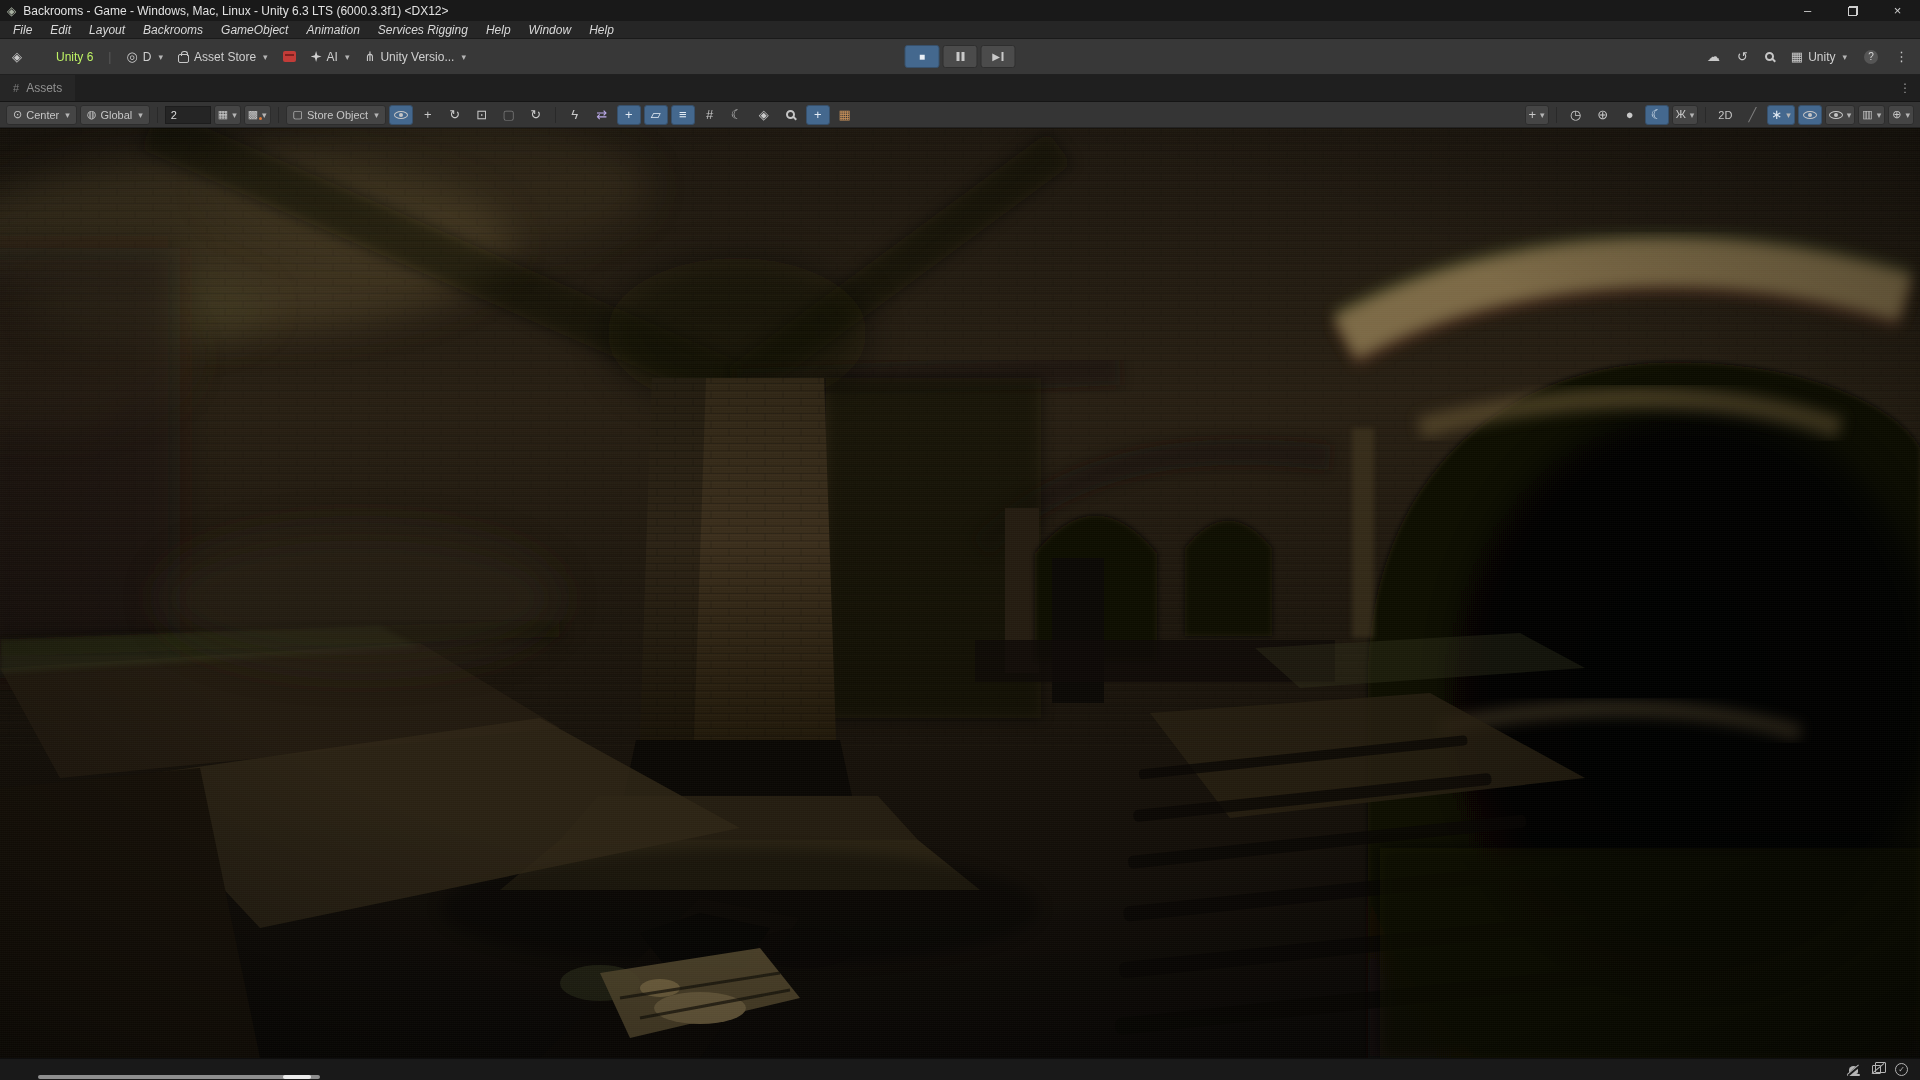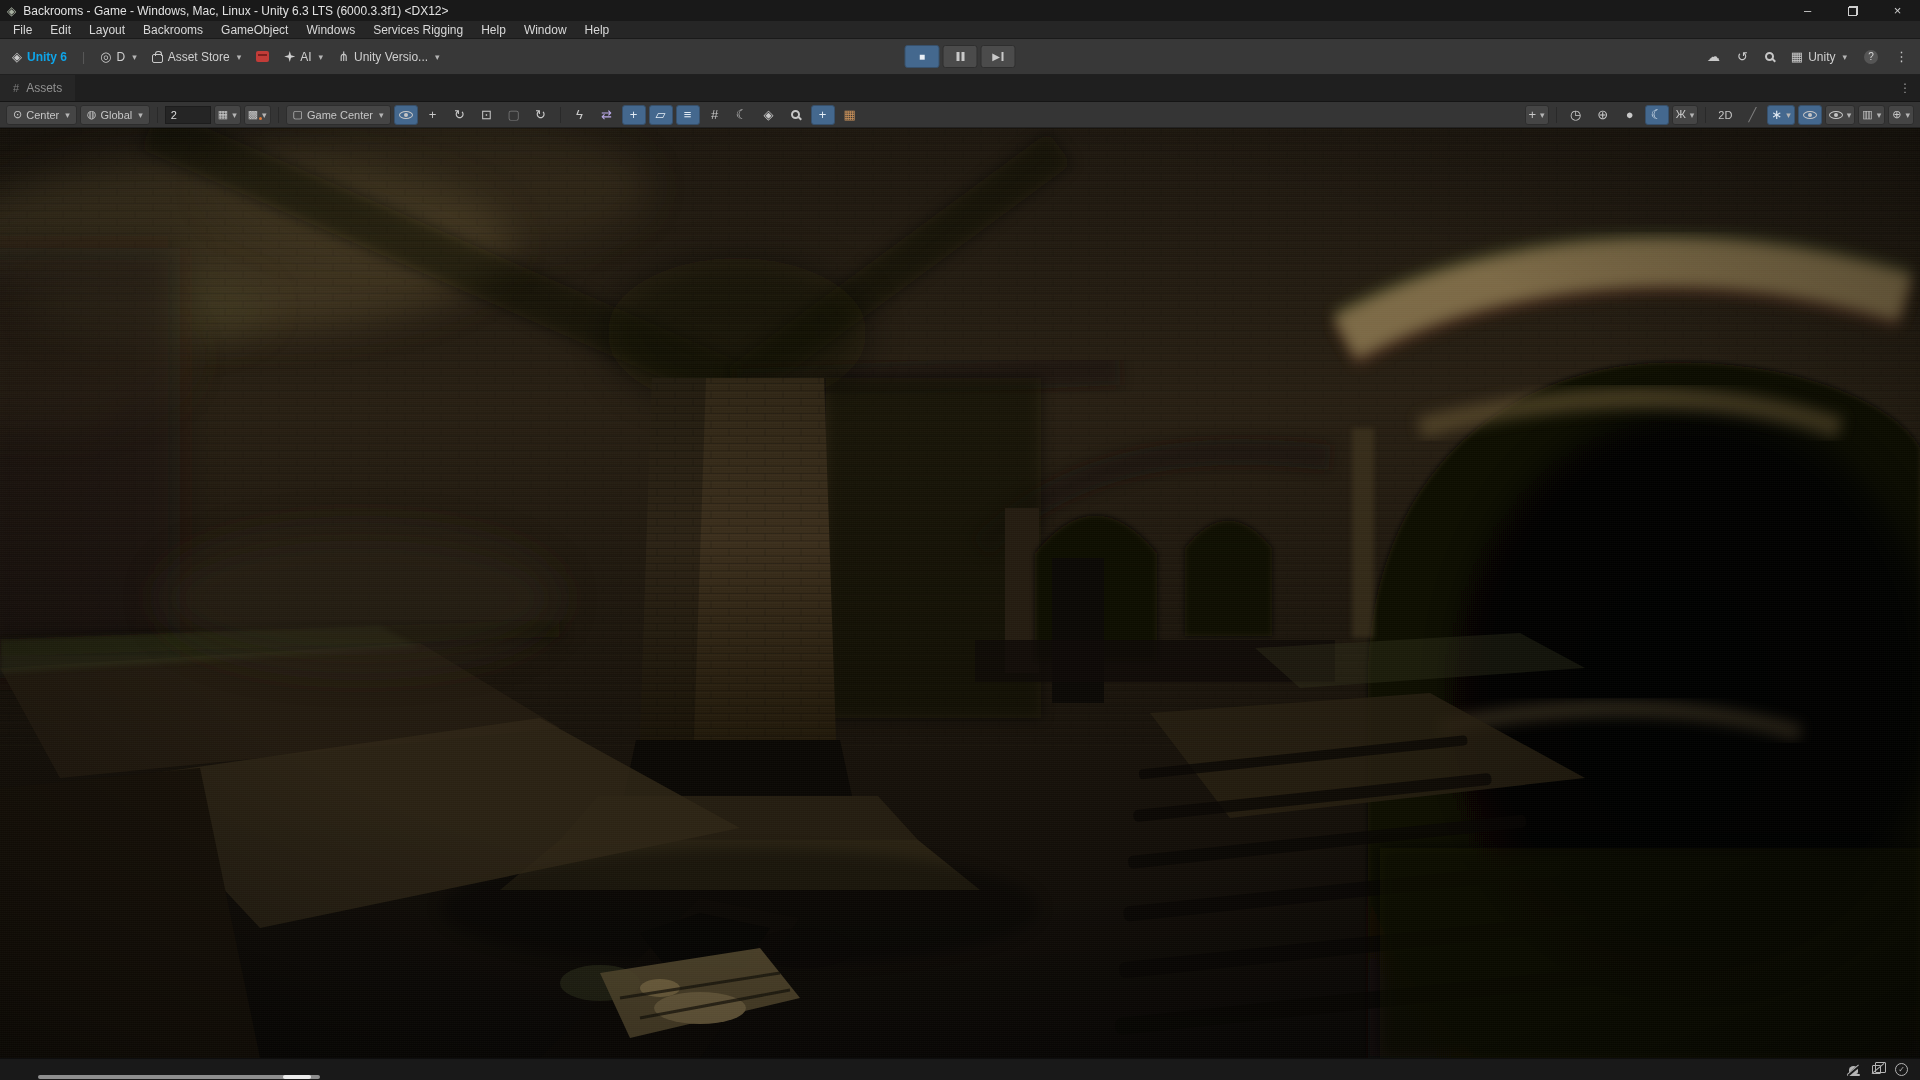--- a/index.html
+++ b/index.html
@@ -13,34 +13,34 @@
   .tb-logo { font-size:12px; color:#a9b2a2; }
   .win-controls { position:absolute; right:0; top:0; height:21px; display:flex; }
   .win-btn { width:45px; height:21px; display:flex; align-items:center; justify-content:center;
              color:#cfcfcf; font-size:13px; }
   .icon-restore { position:relative; width:10px; height:10px; }
   .icon-restore::before { content:""; position:absolute; right:0; top:0; width:7px; height:7px; border:1px solid #cfcfcf; }
   .icon-restore::after  { content:""; position:absolute; left:0; bottom:0; width:7px; height:7px; border:1px solid #cfcfcf; background:#191919; }
 
   
   .menu-bar { height:18px; background:#262626; display:flex; align-items:center; padding-left:4px;
-              font-size:12px; color:#d8d8d8; border-bottom:1px solid #1a1a1a; flex:0 0 auto; }
+              font-size:12px; color:#d8d8d8; border-bottom:1px solid #1a1a1a; flex:0 0 auto;font-style:italic; }
   .menu-item { padding:0 9px; height:100%; display:flex; align-items:center; }
 
   
   .toolbar { height:36px; background:#383838; border-bottom:1px solid #202020; position:relative;
              font-size:12px; color:#cfcfcf; flex:0 0 auto; }
   .tb-left  { position:absolute; left:12px;  top:0; height:100%; display:flex; align-items:center; gap:15px; }
   .tb-right { position:absolute; right:12px; top:0; height:100%; display:flex; align-items:center; gap:17px; }
   .tb-center{ position:absolute; left:50%; transform:translateX(-50%); top:0; height:100%;
               display:flex; align-items:center; gap:3px; }
   .tb-group { display:flex; align-items:center; gap:5px; }
   .pipe { color:#5a5a5a; }
   .caret { font-size:9px; color:#b5b5b5; padding-left:2px; }
-  .bold { font-weight:bold; color:#0ea5e9; }
+  .bold { font-weight:normal; color:#bef264;margin-left:29px; }
   .ic  { line-height:1; font-size:13px; color:#c9c9c9; }
   .icon-bag { position:relative; width:11px; height:9px; border:1px solid #c9c9c9; border-radius:2px; margin-top:4px; }
   .icon-bag::before { content:""; position:absolute; left:2px; top:-4px; width:5px; height:4px;
                       border:1px solid #c9c9c9; border-bottom:none; border-radius:3px 3px 0 0; }
   .icon-red { width:13px; height:11px; background:#c23c38; border-radius:2px; position:relative; }
   .icon-red::after { content:""; position:absolute; left:2px; right:2px; top:3px; height:2px; background:#7e201e; }
   .icon-sparkle { width:11px; height:11px; background:#d0d0d0;
                   clip-path:polygon(50% 0%,61% 39%,100% 50%,61% 61%,50% 100%,39% 61%,0% 50%,39% 39%); }
   .icon-search { position:relative; width:9px; height:9px; border:2px solid #c6c6c6; border-radius:50%; }
   .icon-search::after { content:""; position:absolute; width:5px; height:2px; background:#c6c6c6;
@@ -128,21 +128,21 @@
         </div>
     </div>
   </div>
 
   <div class="menu-bar">
     <span class="menu-item">File</span>
     <span class="menu-item">Edit</span>
     <span class="menu-item">Layout</span>
     <span class="menu-item">Backrooms</span>
     <span class="menu-item">GameObject</span>
-    <span class="menu-item">Windows</span>
+    <span class="menu-item">Animation</span>
     <span class="menu-item">Services Rigging</span>
     <span class="menu-item">Help</span>
     <span class="menu-item">Window</span>
     <span class="menu-item">Help</span>
   </div>
 
   <div class="toolbar">
     <div class="tb-left">
       <div class="tb-group">
         <span class="ic">◈</span>
@@ -228,21 +228,21 @@
       <span class="caret">▾</span>
     </div>
     <div class="st-ibtn">
       <span class="ic ic-sm">▩</span>
       <span class="dot-orange"></span>
       <span class="caret">▾</span>
     </div>
     <span class="st-sep"></span>
     <div class="st-btn">
       <span class="ic ic-sm">▢</span>
-      <span>Game Center</span>
+      <span>Store Object</span>
       <span class="caret">▾</span>
     </div>
     <div class="st-ibtn active">
       <span class="icon-eye"></span>
     </div>
     <div class="st-ibtn flat">
       <span class="ic">+</span>
     </div>
     <div class="st-ibtn flat">
       <span class="ic">↻</span>

